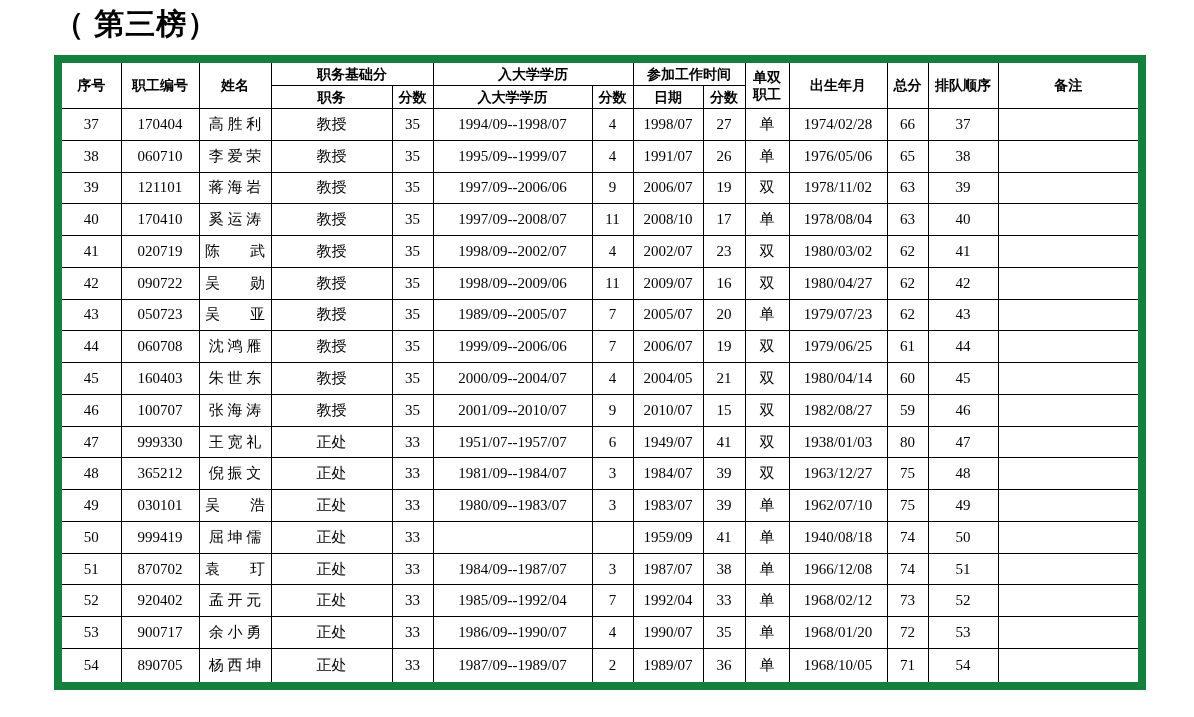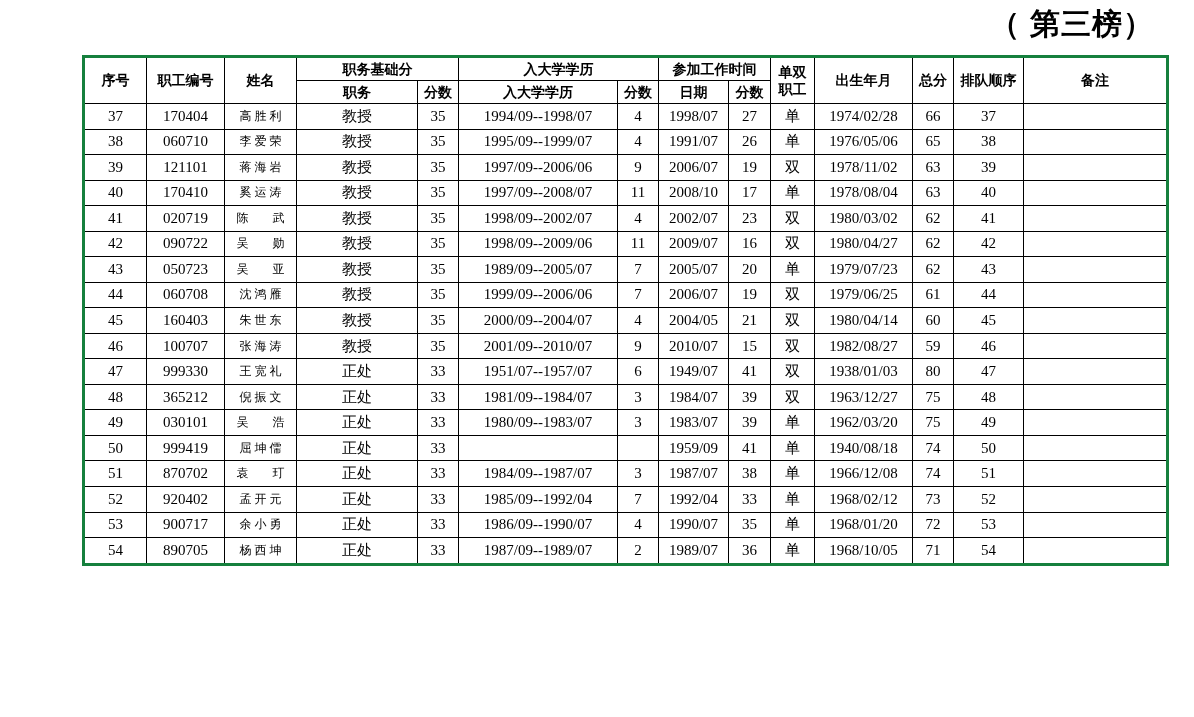--- a/index.html
+++ b/index.html
@@ -10,40 +10,39 @@
   body {
     position: relative;
     width: 1194px;
     height: 717px;
     overflow: hidden;
     font-family: "Liberation Serif", "DejaVu Serif", serif;
     color: #000000;
   }
   .page-title {
     position: absolute;
-    left: 70px;
+    left: 54px;
     top: 4px;
     width: 1084px;
-    text-align: right;
+    text-align: left;
     font-family: "Liberation Sans", "DejaVu Sans", sans-serif;
     font-weight: bold;
     font-size: 30px;
     letter-spacing: 1px;
     white-space: pre;
   }
   table.ranking {
     position: absolute;
     left: 54px;
     top: 55px;
     width: 1084px;
-    height: 511px;
+    height: 635px;
     border-collapse: collapse;
     table-layout: fixed;
-    border: 3px solid #15803d;
-    margin-left: 28px;
+    border: 8px solid #15803d;
   }
   table.ranking th,
   table.ranking td {
     border: 1px solid #000000;
     text-align: center;
     vertical-align: middle;
     padding: 0 2px;
     overflow: hidden;
     white-space: pre;
   }
@@ -51,21 +50,21 @@
     font-family: "Liberation Sans", "DejaVu Sans", sans-serif;
     font-weight: bold;
     font-size: 14px;
     height: 22px;
     line-height: 1.15;
   }
   table.ranking tbody td {
     font-size: 15px;
   }
   table.ranking tbody td.cell-name {
-    font-size: 12px;
+    font-size: 15px;
   }
 </style>
 </head>
 <body>
 
 <div class="page-title">（ 第三榜）</div>
 
 <table class="ranking">
   <colgroup>
     <col style="width:63px">
@@ -303,21 +302,21 @@
         <td class="cell-seq">49</td>
         <td class="cell-employee-id">030101</td>
         <td class="cell-name">吴　　浩</td>
         <td class="cell-position">正处</td>
         <td class="cell-position-score">33</td>
         <td class="cell-education">1980/09--1983/07</td>
         <td class="cell-education-score">3</td>
         <td class="cell-work-date">1983/07</td>
         <td class="cell-work-score">39</td>
         <td class="cell-worker-type">单</td>
-        <td class="cell-birth-date">1962/03/20</td>
+        <td class="cell-birth-date">1962/07/10</td>
         <td class="cell-total-score">75</td>
         <td class="cell-queue-order">49</td>
         <td class="cell-remark"></td>
       </tr>
       <tr>
         <td class="cell-seq">50</td>
         <td class="cell-employee-id">999419</td>
         <td class="cell-name">屈 坤 儒</td>
         <td class="cell-position">正处</td>
         <td class="cell-position-score">33</td>

